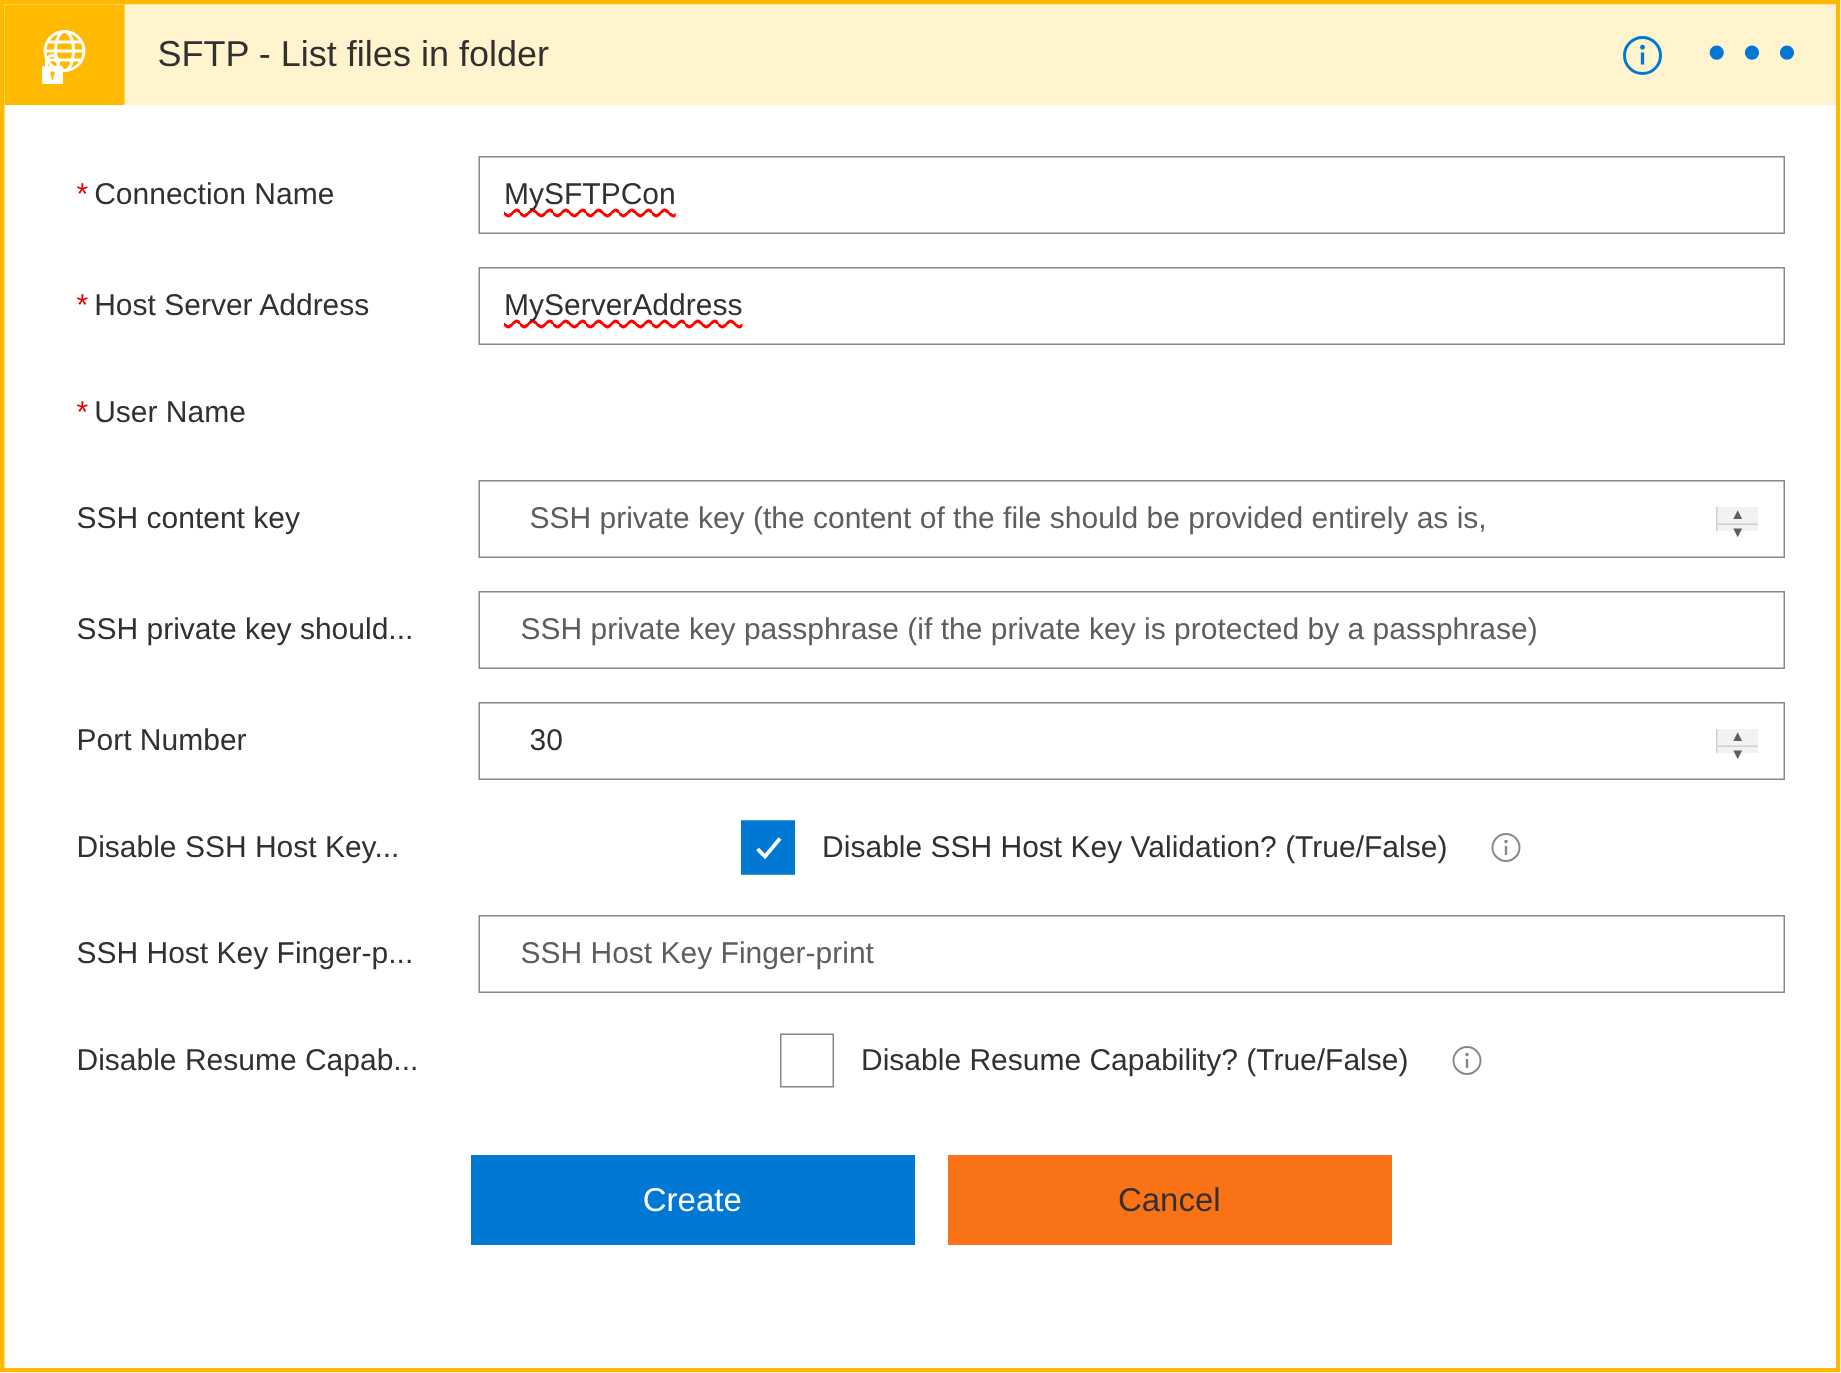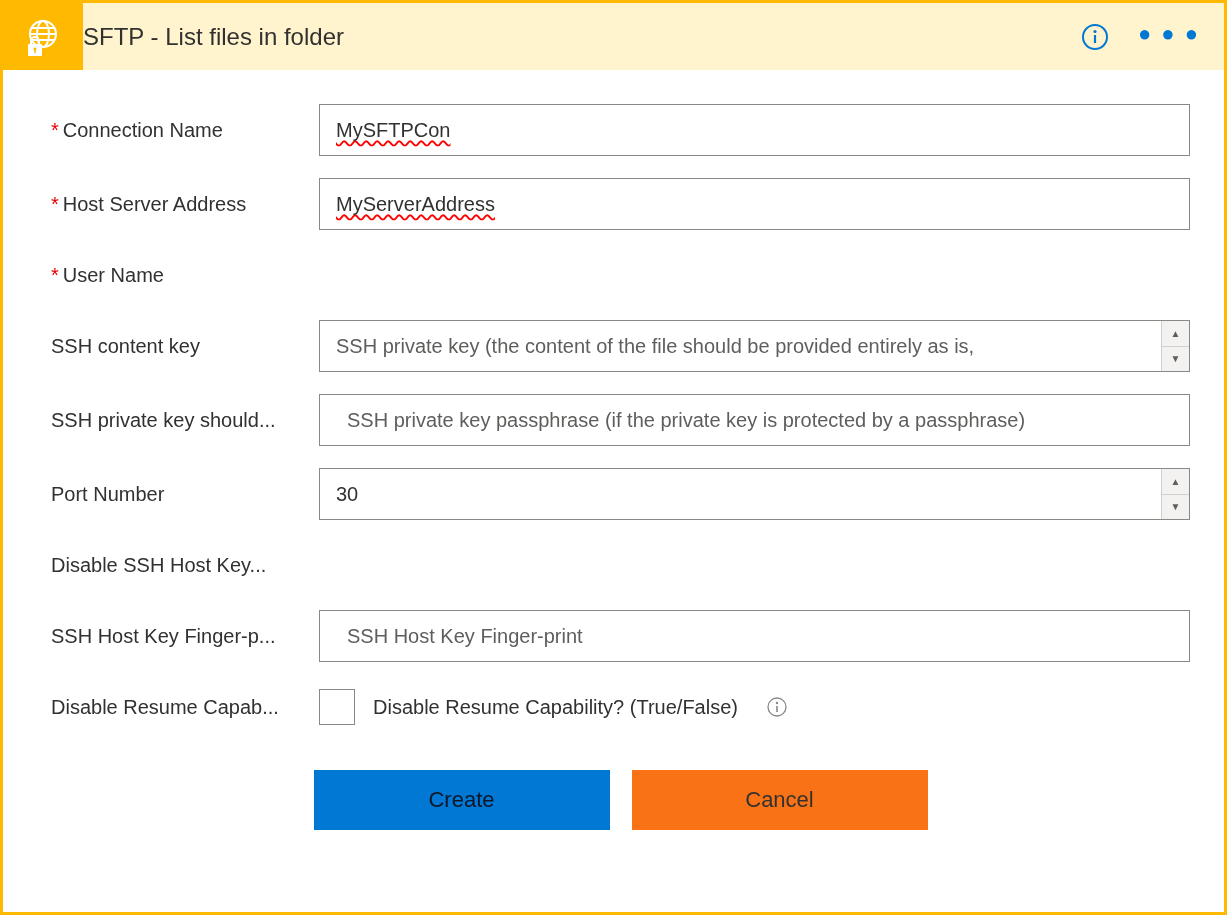--- a/index.html
+++ b/index.html
@@ -28,20 +28,21 @@
     height: 67px;
     background: #ffb900;
     display: flex;
     align-items: center;
     justify-content: center;
   }
   .header-title {
     flex: 1;
     font-size: 24px;
     color: #323130;
+    margin-left: 22px;
     font-weight: 400;
   }
   .header-info {
     width: 30px; height: 30px;
     margin-right: 28px;
     cursor: pointer;
     display:flex;align-items:center;justify-content:center;
   }
   .header-more {
     cursor: pointer;
@@ -67,40 +68,41 @@
     color: #323130;
     white-space: nowrap;
     overflow: hidden;
     text-overflow: ellipsis;
   }
   .req { color: #e50000; margin-right: 4px; }
   .input-col {
     flex: 1;
     display: flex;
     align-items: center;
+    justify-content: center;
   }
   input.text-input, .spinner-wrap, .multiline-wrap {
     width: 100%;
     height: 52px;
     border: 1px solid #8a8886;
     background: #fff;
     font-size: 20px;
     font-family: inherit;
     padding: 0 27px;
     color: #323130;
   }
   input.text-input::placeholder { color: #605e5c; }
   .spellbad {
     text-decoration: underline wavy red;
     text-decoration-skip-ink: none;
     text-underline-offset: 3px;
   }
   .pwd-dots { letter-spacing: 3px; font-size:18px; font-weight:bold;}
   .spinner-wrap {
-    display: flex; align-items: center; padding: 0;
+    display: flex; align-items: center; padding: 17px;
     position: relative;
   }
   .spinner-text {
     flex: 1; padding: 0 16px; font-size:20px; color:#323130;
     display:flex; align-items:center; height:100%;
   }
   .spinner-text.placeholder { color:#605e5c; }
   .spinner-btns {
     width: 28px; height: 100%;
     background: #f3f2f1;
@@ -137,21 +139,21 @@
     display:flex; justify-content:center; gap: 22px;
     margin-top: 40px;
   }
   .btn {
     width: 296px; height: 60px;
     display:flex; align-items:center; justify-content:center;
     font-size: 22px; cursor:pointer;
     border:none;
     font-family:inherit;
   }
-  .btn-primary { background:#0078d4; color:#0f172a; }
+  .btn-primary { background:#0078d4; color:#ffffff; }
   .btn-secondary { background:#f97316; color:#323130; }
   .display-input {
     width:100%; height:52px; border:1px solid #8a8886;
     display:flex; align-items:center; padding:0 16px;
     font-size:20px;
   }
 </style>
 </head>
 <body>
 
@@ -252,20 +254,35 @@
             <div class="s-btn">▼</div>
           </div>
         </div>
       </div>
     </div>
 
     <div class="row">
       <div class="label-col">
           <span>Disable SSH Host Key...</span>
         </div>
+      <div class="input-col">
+        <div class="checkbox checked">
+          <svg width="22" height="22" viewBox="0 0 22 22">
+            <path d="M4 12 L9 17 L19 5" stroke="#fff" stroke-width="2.5" fill="none"></path>
+          </svg>
+        </div>
+        <span class="check-desc">Disable SSH Host Key Validation? (True/False)</span>
+        <div class="info-small">
+          <svg width="22" height="22" viewBox="0 0 22 22">
+              <circle cx="11" cy="11" r="9" fill="none" stroke="#8a8886" stroke-width="1.3"></circle>
+              <circle cx="11" cy="7" r="1.2" fill="#8a8886"></circle>
+              <line x1="11" y1="10" x2="11" y2="16" stroke="#8a8886" stroke-width="1.6"></line>
+            </svg>
+        </div>
+      </div>
     </div>
 
     <div class="row">
       <div class="label-col">
           <span>SSH Host Key Finger-p...</span>
         </div>
       <div class="input-col">
         <input class="text-input" type="text" placeholder="SSH Host Key Finger-print" style="">
       </div>
     </div>

